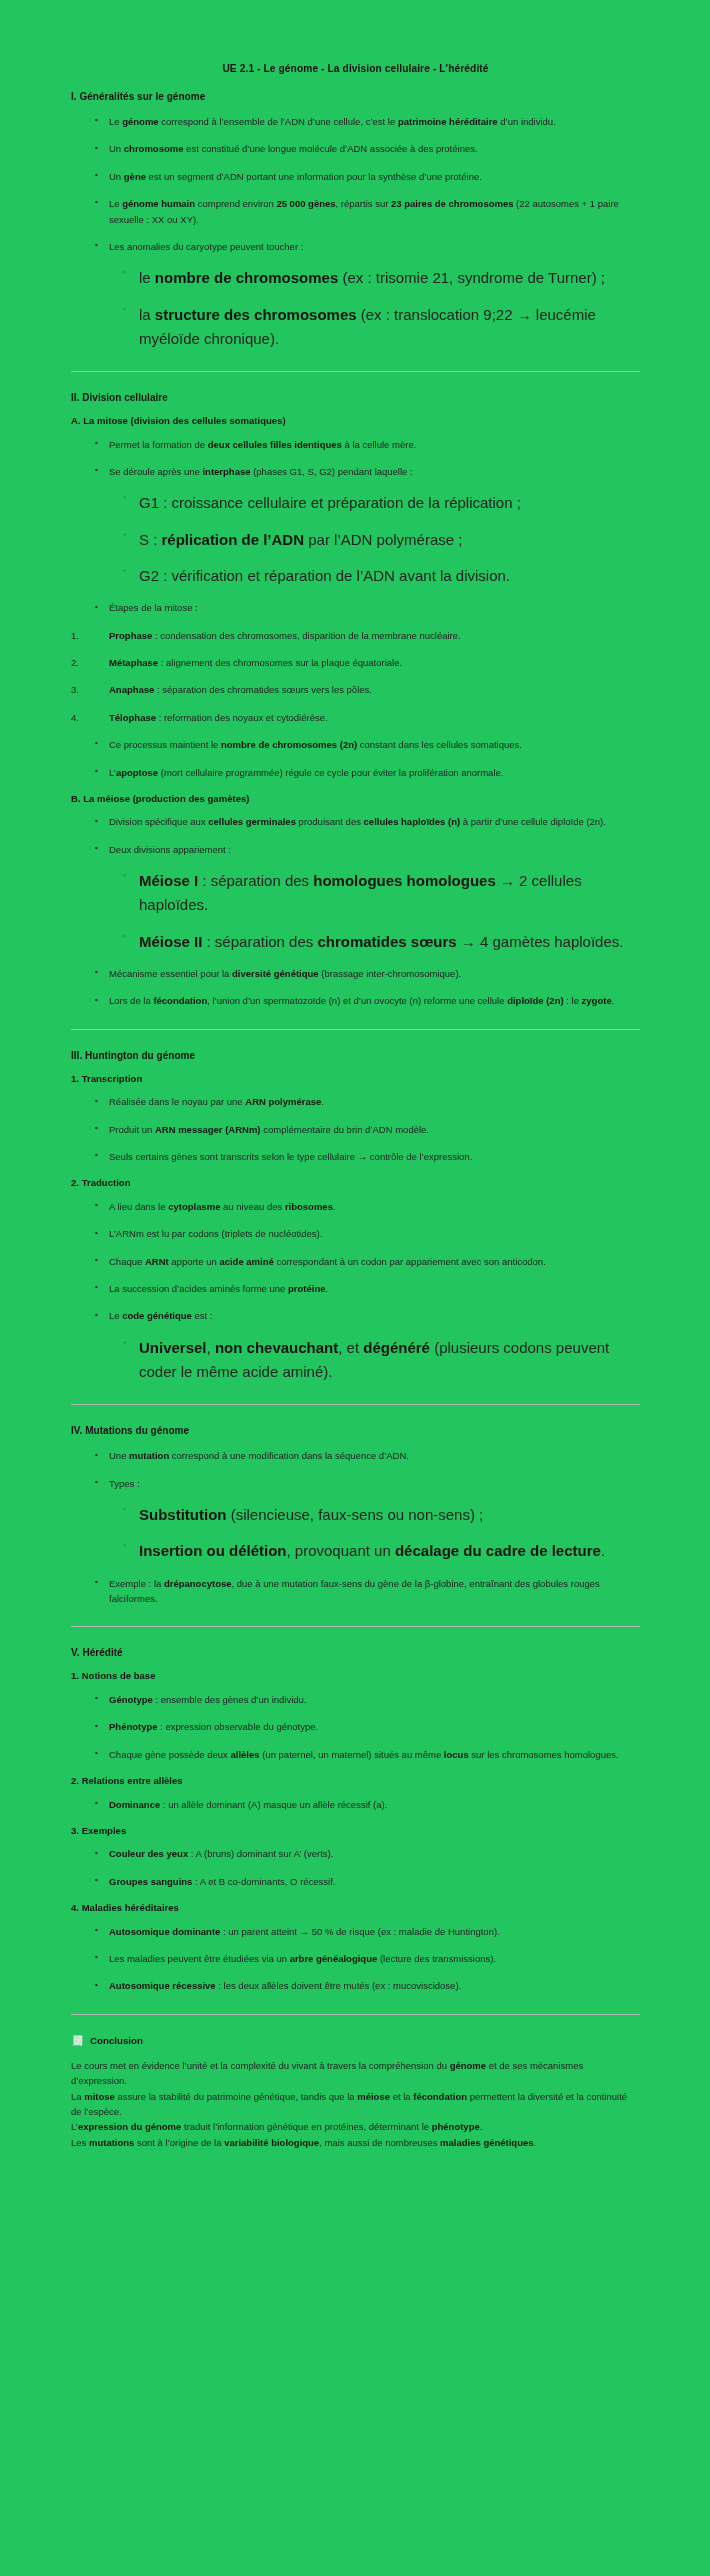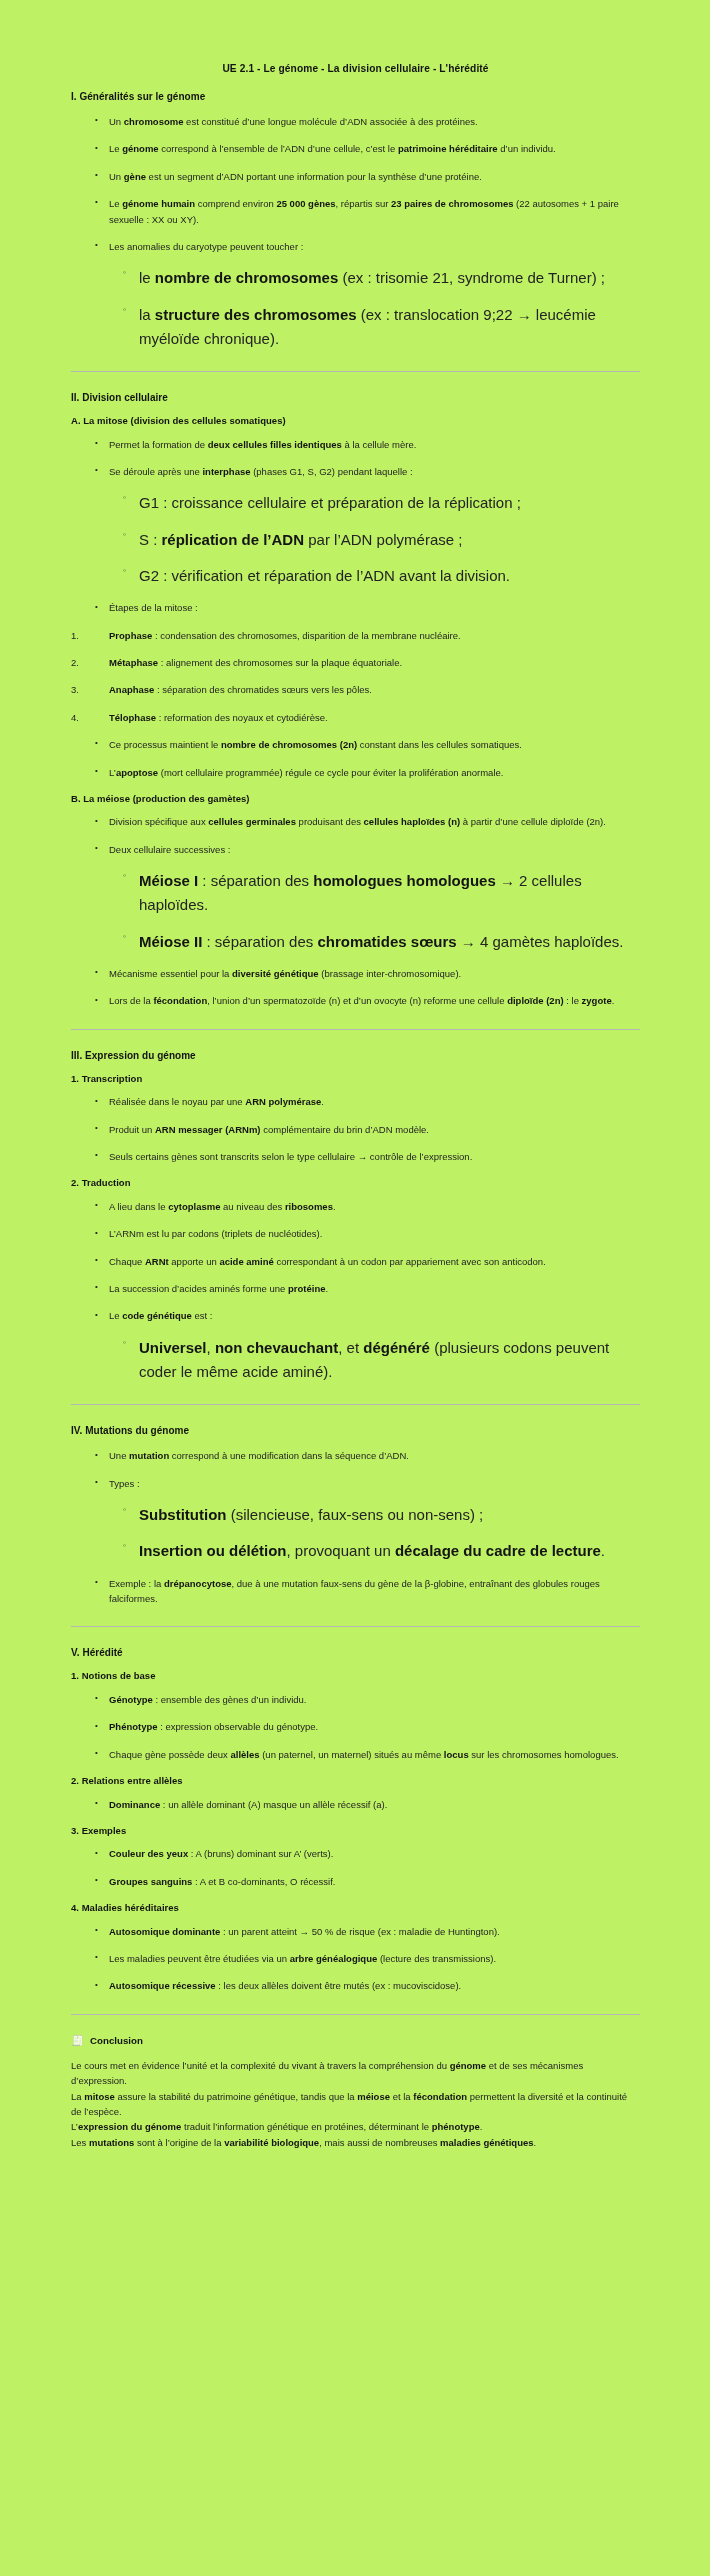--- a/index.html
+++ b/index.html
@@ -11,21 +11,21 @@
     width: 711px;
     font-family: "Liberation Sans", sans-serif;
     color: #1a1a1a;
     -webkit-font-smoothing: antialiased;
   }
   .page {
     width: 711px;
     min-height: 2576px;
     box-sizing: border-box;
     padding: 63px 71px 26px 71px;
-    background: #bef264;
+    background: #22c55e;
     position: relative;
   }
   .doc-title {
     text-align: center;
     font-size: 10.2px;
     font-weight: bold;
     letter-spacing: 0.1px;
     margin: 0 0 17px 0;
     color: #131313;
   }
@@ -144,22 +144,22 @@
 </style>
 </head>
 <body>
 
 <div class="page">
 
   <div class="doc-title">UE 2.1 - Le génome - La division cellulaire - L'hérédité</div>
 
   <h2 class="section-heading">I. Généralités sur le génome</h2>
   <ul class="bullets">
+    <li class="bullet">Le <b>génome</b> correspond à l’ensemble de l’ADN d’une cellule, c’est le <b>patrimoine héréditaire</b> d’un individu.</li>
     <li class="bullet">Un <b>chromosome</b> est constitué d’une longue molécule d’ADN associée à des protéines.</li>
-    <li class="bullet">Le <b>génome</b> correspond à l’ensemble de l’ADN d’une cellule, c’est le <b>patrimoine héréditaire</b> d’un individu.</li>
     <li class="bullet">Un <b>gène</b> est un segment d’ADN portant une information pour la synthèse d’une protéine.</li>
     <li class="bullet">Le <b>génome humain</b> comprend environ <b>25 000 gènes</b>, répartis sur <b>23 paires de chromosomes</b> (22 autosomes + 1 paire sexuelle : XX ou XY).</li>
     <li class="bullet">Les anomalies du caryotype peuvent toucher :</li>
   </ul>
   <ul class="subbullets">
     <li class="subbullet">le <b>nombre de chromosomes</b> (ex : trisomie 21, syndrome de Turner) ;</li>
     <li class="subbullet">la <b>structure des chromosomes</b> (ex : translocation 9;22 → leucémie myéloïde chronique).</li>
   </ul>
 
   <hr class="divider">
@@ -185,34 +185,34 @@
     <li class="numitem"><b>Télophase</b> : reformation des noyaux et cytodiérèse.</li>
   </ol>
   <ul class="bullets">
     <li class="bullet">Ce processus maintient le <b>nombre de chromosomes (2n)</b> constant dans les cellules somatiques.</li>
     <li class="bullet">L’<b>apoptose</b> (mort cellulaire programmée) régule ce cycle pour éviter la prolifération anormale.</li>
   </ul>
 
   <h3 class="sub-heading">B. La méiose (production des gamètes)</h3>
   <ul class="bullets">
     <li class="bullet">Division spécifique aux <b>cellules germinales</b> produisant des <b>cellules haploïdes (n)</b> à partir d’une cellule diploïde (2n).</li>
-    <li class="bullet">Deux cellulaire successives :</li>
+    <li class="bullet">Deux divisions appariement :</li>
   </ul>
   <ul class="subbullets">
     <li class="subbullet"><b>Méiose I</b> : séparation des <b>homologues homologues</b> → 2 cellules haploïdes.</li>
     <li class="subbullet"><b>Méiose II</b> : séparation des <b>chromatides sœurs</b> → 4 gamètes haploïdes.</li>
   </ul>
   <ul class="bullets">
     <li class="bullet">Mécanisme essentiel pour la <b>diversité génétique</b> (brassage inter-chromosomique).</li>
     <li class="bullet">Lors de la <b>fécondation</b>, l’union d’un spermatozoïde (n) et d’un ovocyte (n) reforme une cellule <b>diploïde (2n)</b> : le <b>zygote</b>.</li>
   </ul>
 
   <hr class="divider">
 
-  <h2 class="section-heading">III. Expression du génome</h2>
+  <h2 class="section-heading">III. Huntington du génome</h2>
   <h3 class="sub-heading" style="margin-top:0">1. Transcription</h3>
   <ul class="bullets">
     <li class="bullet">Réalisée dans le noyau par une <b>ARN polymérase</b>.</li>
     <li class="bullet">Produit un <b>ARN messager (ARNm)</b> complémentaire du brin d’ADN modèle.</li>
     <li class="bullet">Seuls certains gènes sont transcrits selon le type cellulaire → contrôle de l’expression.</li>
   </ul>
   <h3 class="sub-heading">2. Traduction</h3>
   <ul class="bullets">
     <li class="bullet">A lieu dans le <b>cytoplasme</b> au niveau des <b>ribosomes</b>.</li>
     <li class="bullet">L’ARNm est lu par codons (triplets de nucléotides).</li>

